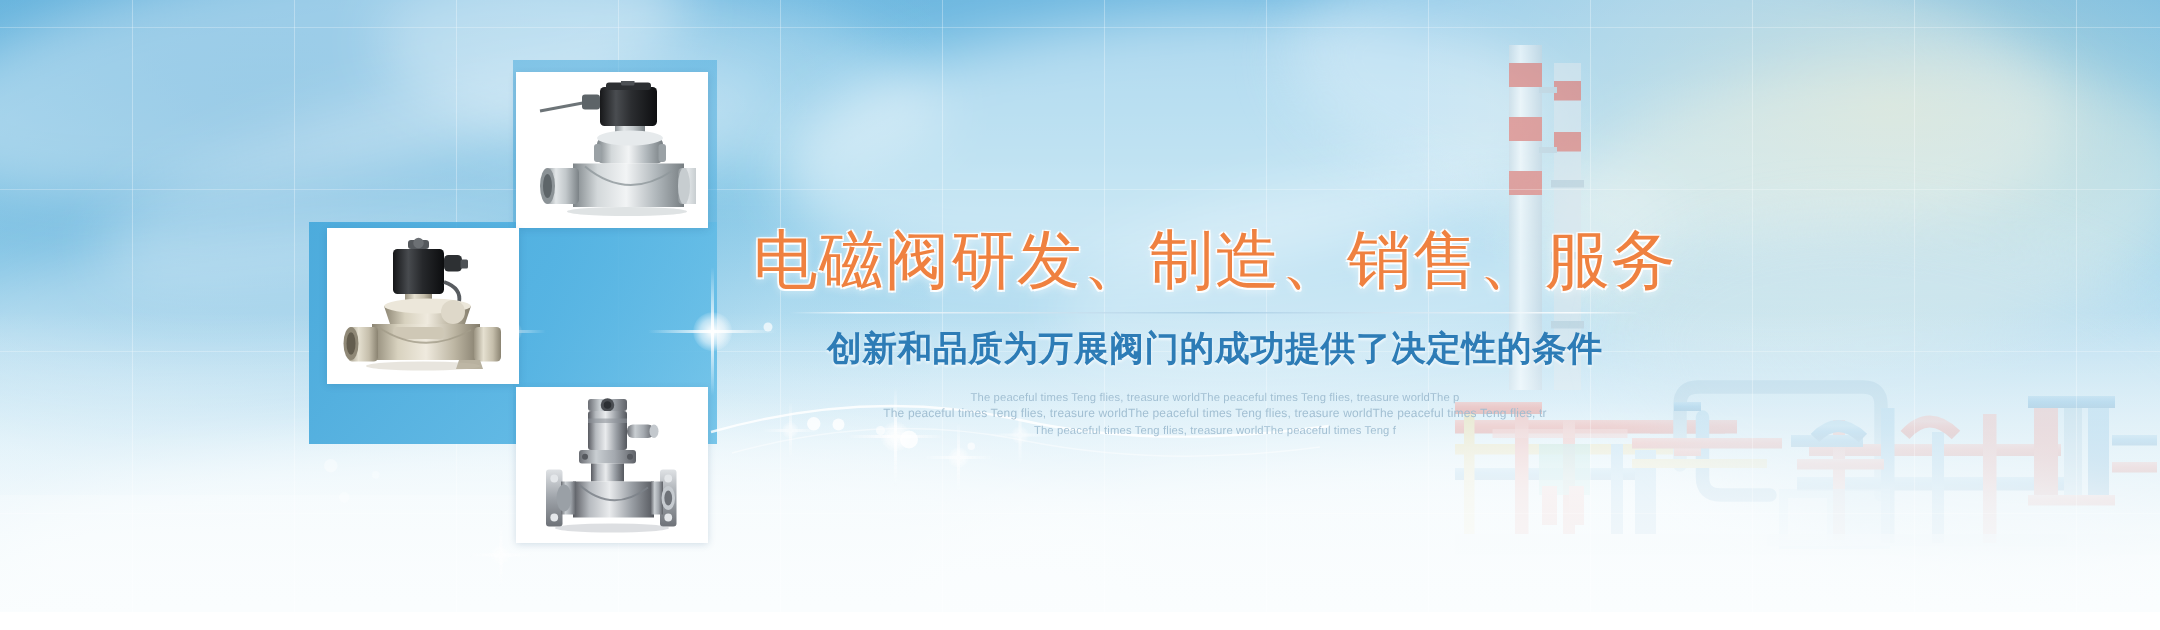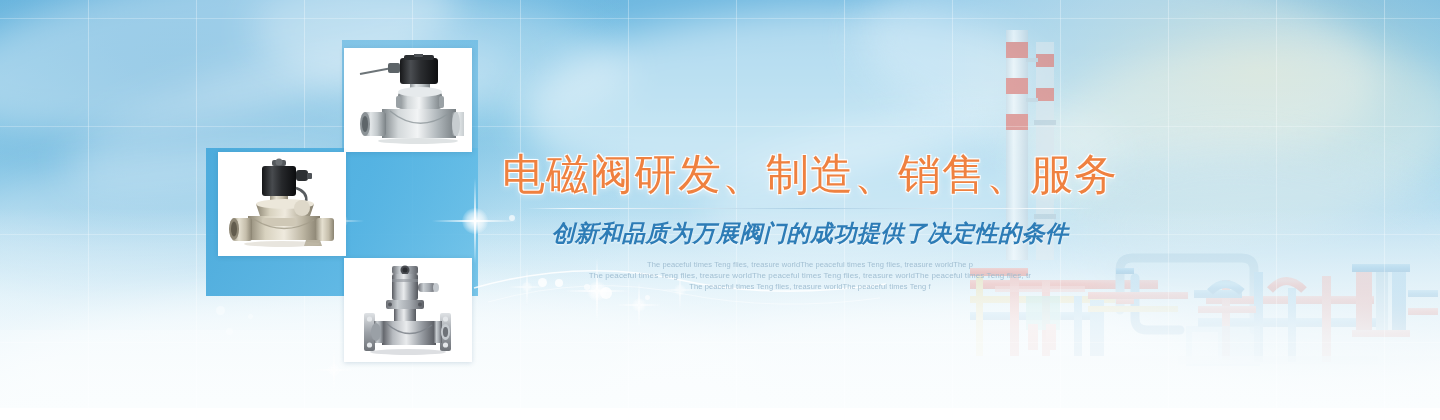--- a/index.html
+++ b/index.html
@@ -160,21 +160,20 @@
     margin:9px 0 0 0;
     font-family:"DejaVu Sans","Liberation Sans",sans-serif;
     font-size:23px;
     line-height:30px;
     letter-spacing:.5px;
     font-weight:bold;
     color:#2d7cb6;
     text-align:center;
     text-shadow:0 1px 2px rgba(255,255,255,.75);
     white-space:nowrap;
-    font-style:italic;
   }
 
   .paragraph{
     margin:11px 0 0 0;
     text-align:center;
     font-family:Liberation Sans, sans-serif;
     font-size:7.5px;
     line-height:11px;
     letter-spacing:.1px;
     color:#9fbdd1;

